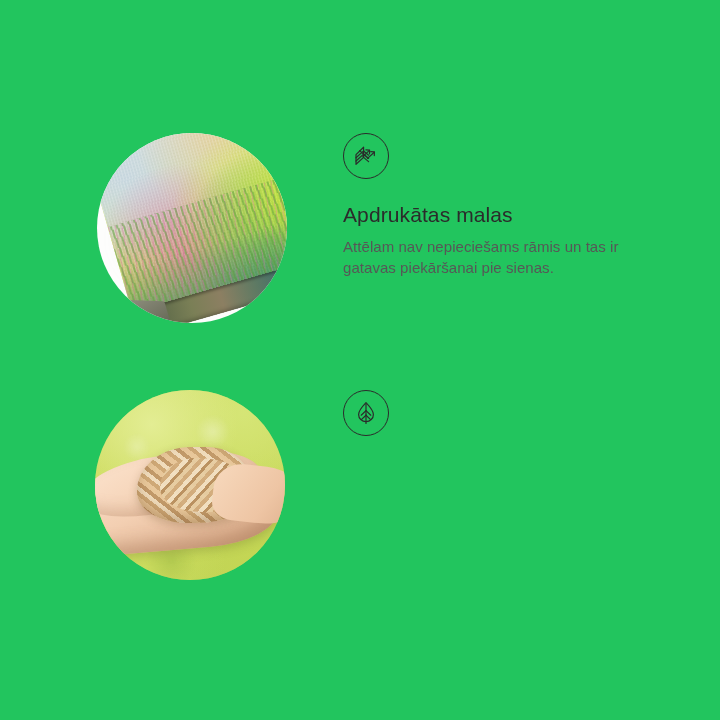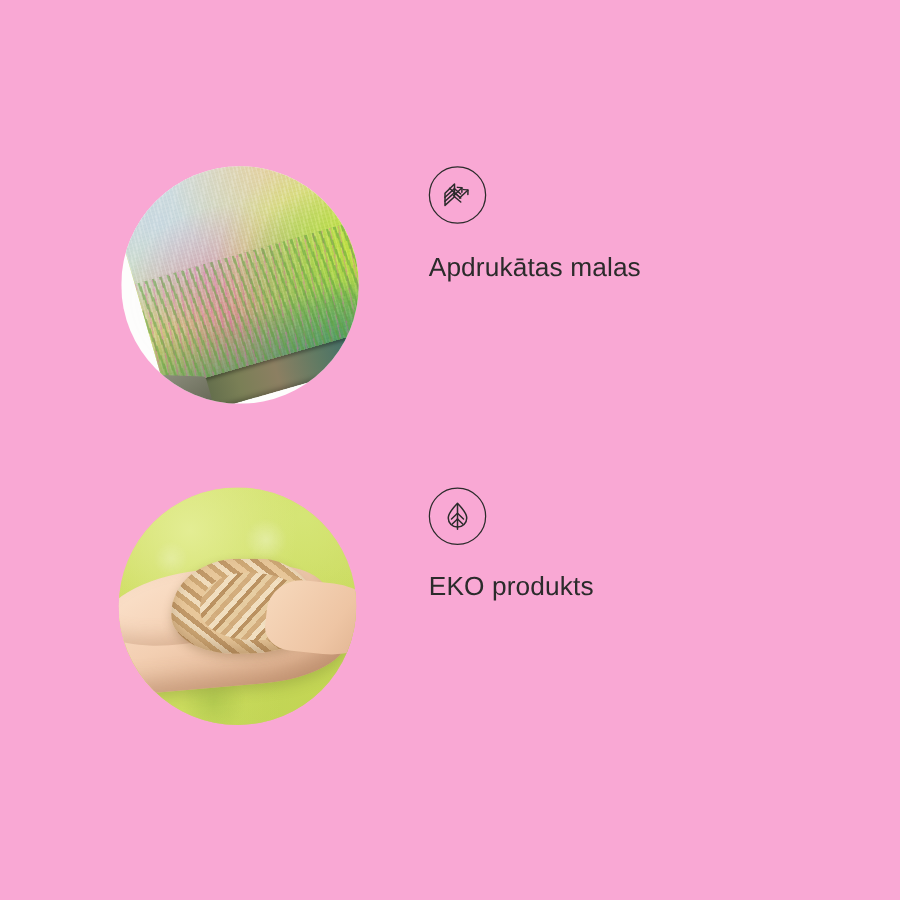--- a/index.html
+++ b/index.html
@@ -12,21 +12,21 @@
     background: #f1f1f1;
     font-family: "Liberation Sans", sans-serif;
     overflow: hidden;
     position: relative;
     -webkit-font-smoothing: antialiased;
   }
 
   .page {
     position: absolute;
     inset: 0;
-    background: #f9a8d4;
+    background: #22c55e;
     padding-left: 44px;
   }
 
   
   .feature {
     position: absolute;
     left: 0;
     width: 720px;
   }
   .feature-1 { top: 133px; }
@@ -275,20 +275,21 @@
           <path d="M10.6 11.2 L15.6 15.4"></path>
           <path d="M10.6 8 L15.6 12.2"></path>
           <path d="M6.6 7.6 L15.2 15.2"></path>
           <path d="M9.8 13.6 L16.4 7.4"></path>
           <path d="M12.9 6.9 L16.6 7.1 L16.5 10.8"></path>
           <path d="M14.6 15.4 L21.2 9.2"></path>
           <path d="M17.7 8.7 L21.4 8.9 L21.3 12.6"></path>
         </svg>
       </div>
       <h2 class="feature-title">Apdrukātas malas</h2>
+      <p class="feature-text">Attēlam nav nepieciešams rāmis un tas ir gatavas piekāršanai pie sienas.</p>
     </div>
 
   </section>
 
   <section class="feature feature-2">
 
     <div class="photo-circle">
       <div class="hands-scene">
         <div class="bokeh"></div>
         <div class="hand hand-lower"></div>
@@ -303,18 +304,17 @@
       <div class="icon-badge">
         <svg width="26" height="26" viewBox="0 0 26 26" fill="none" stroke="#2b2b2b" stroke-width="1.2" stroke-linecap="round" stroke-linejoin="round">
           <path d="M13 2.6 C17.6 7.4 20.4 11 20.4 14.4 C20.4 18.5 17.1 21.6 13 21.6 C8.9 21.6 5.6 18.5 5.6 14.4 C5.6 11 8.4 7.4 13 2.6 Z"></path>
           <path d="M13 4.2 L13 23.4"></path>
           <path d="M13 10.6 L8.2 15.2"></path>
           <path d="M13 10.6 L17.8 15.2"></path>
           <path d="M13 15.2 L8.6 19.4"></path>
           <path d="M13 15.2 L17.4 19.4"></path>
         </svg>
       </div>
-      <h2 class="feature-title">EKO produkts</h2>
     </div>
 
   </section>
 
 </div>
 
 </body></html>

